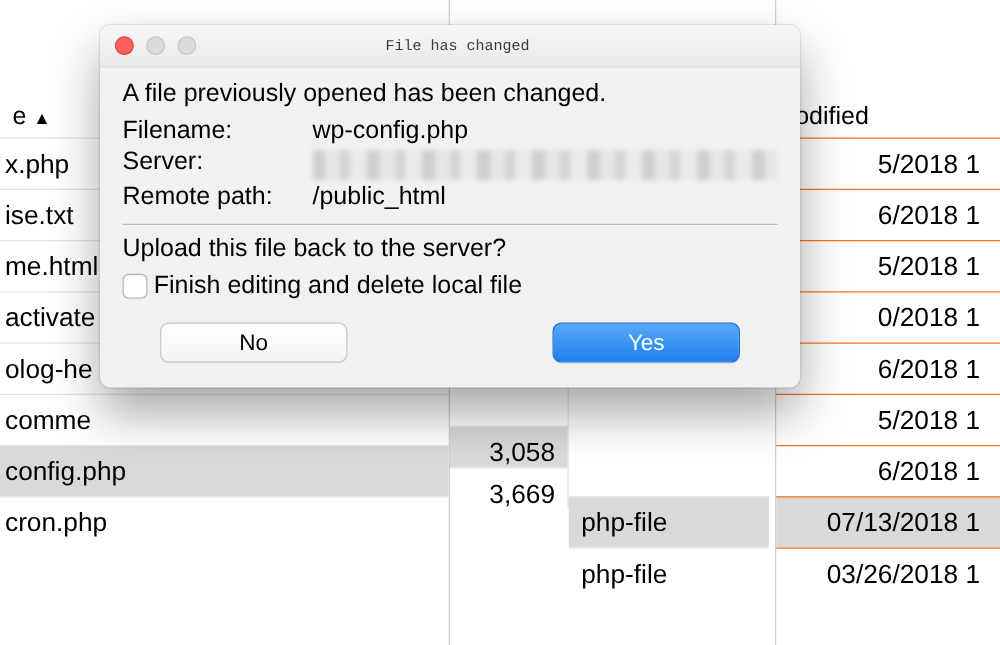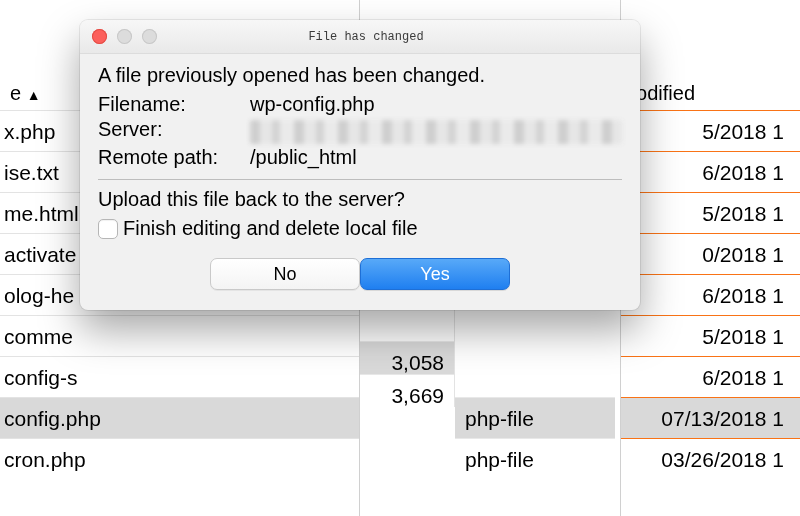--- a/index.html
+++ b/index.html
@@ -147,21 +147,21 @@
     .check-row { display: flex; align-items: center; gap: 5px; margin-bottom: 18px; }
     .chk {
       width: 20px; height: 20px;
       background: #fff;
       border: 1px solid #b6b6b6;
       border-radius: 5px;
       box-shadow: inset 0 1px 1px rgba(0,0,0,0.06);
       cursor: pointer;
     }
     .buttons {
-      display: flex; justify-content: center; padding: 0 30px 2px 30px;
+      display: flex; justify-content: space-between; padding: 0 30px 2px 30px;
     }
     .btn {
       width: 150px; height: 32px;
       border-radius: 7px;
       font-size: 18px;
       display: flex; align-items: center; justify-content: center;
       cursor: pointer;
       user-select: none;
     }
     .btn-no {
@@ -186,21 +186,20 @@
       <span>e</span>
       <span class="sort">▲</span>
     </div>
     <ul class="filenames">
       <li>x.php</li>
       <li>ise.txt</li>
       <li>me.html</li>
       <li>activate</li>
       <li>olog-he</li>
       <li>comme</li>
-      <li>config-s</li>
       <li class="sel">config.php</li>
       <li>cron.php</li>
     </ul>
   </div>
 
   <div class="size-col">
     <div style="visibility:hidden">.</div>
       <div style="visibility:hidden">.</div>
     <div style="visibility:hidden">.</div>
       <div style="visibility:hidden">.</div>

